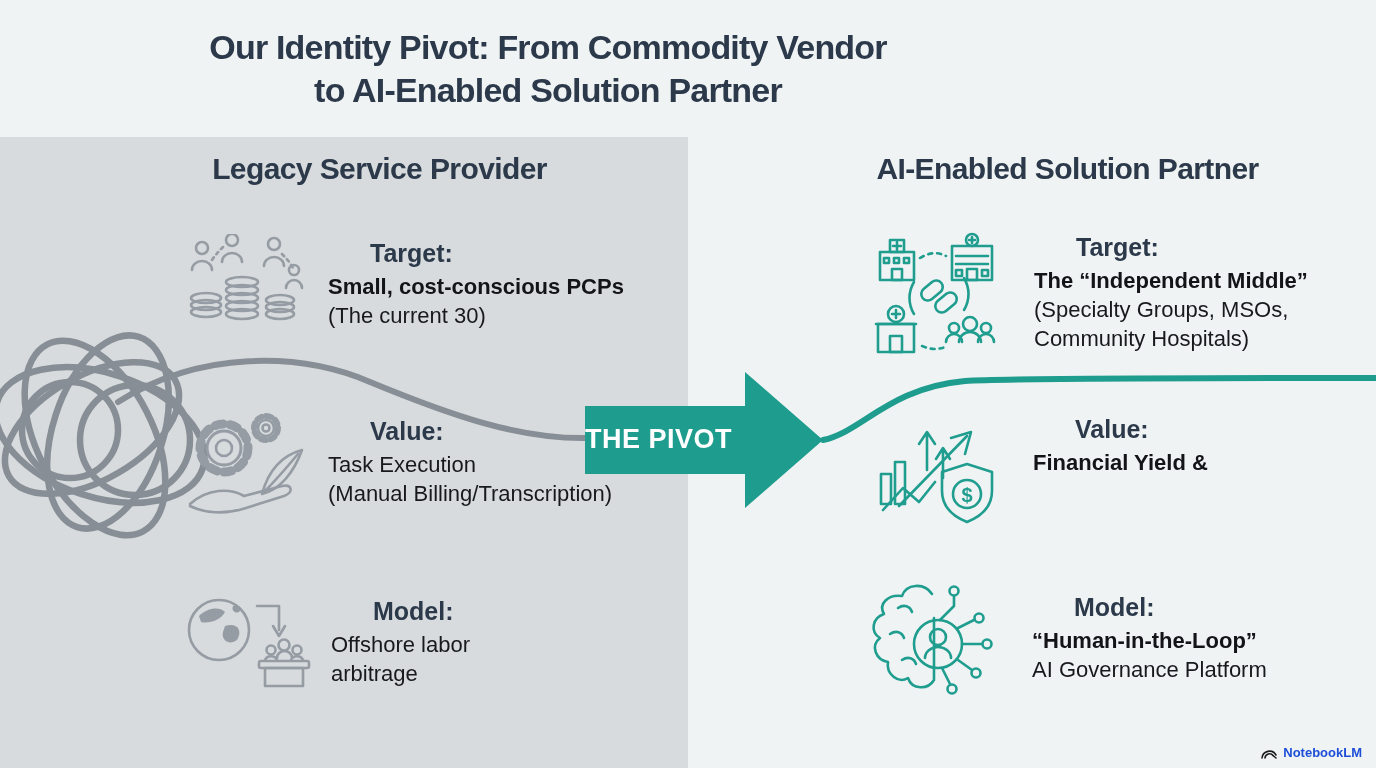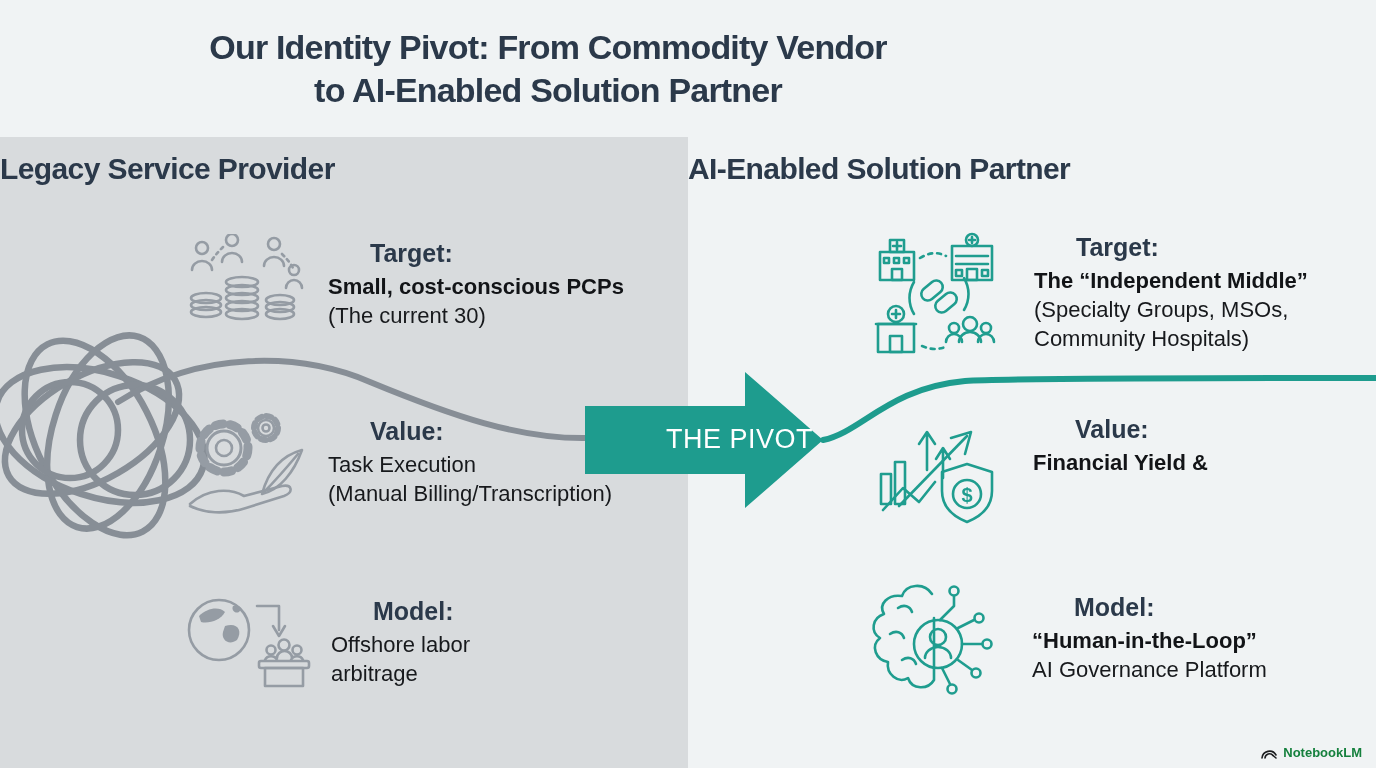--- a/index.html
+++ b/index.html
@@ -19,44 +19,44 @@
   }
 
   .title {
     position:absolute; top:26px; left:0; width:1096px;
     text-align:center; z-index:2;
     font-weight:bold; font-size:34px; line-height:43px;
     color:#2b394a; letter-spacing:-0.8px;
   }
 
   .col-header {
-    position:absolute; top:152px; width:759px; text-align:left; z-index:2;
+    position:absolute; top:152px; width:759px; text-align:center; z-index:2;
     font-weight:bold; font-size:30px; color:#2b394a; letter-spacing:-0.6px;
   }
   .col-header.left  { left:0; }
   .col-header.right { left:688px; }
 
   .overlay { position:absolute; inset:0; z-index:1; pointer-events:none; }
 
   .row { position:absolute; display:flex; align-items:flex-start; z-index:2; }
   .row .txt { display:flex; flex-direction:column; }
   .label { font-weight:bold; font-size:25px; color:#2b394a; line-height:31px; margin-bottom:3px;margin-left:42px; }
   .line  { font-size:22px; line-height:29px; color:#17191c; }
   .line.b { font-weight:bold; color:#121417; }
 
   .pivot-label {
     position:absolute; left:585px; top:424px; width:228px; z-index:3;
-    text-align:right; font-weight:normal; font-size:27px; color:#ffffff;
+    text-align:left; font-weight:bold; font-size:27px; color:#ffffff;
     letter-spacing:0.5px;
   }
 
   .footer-brand {
     position:absolute; right:14px; bottom:8px; z-index:2;
     display:flex; align-items:center; gap:5px;
-    font-size:13px; font-weight:bold; color:#15803d;
+    font-size:13px; font-weight:bold; color:#1d4ed8;
   }
 
   svg { display:block; }
   .g-stroke { stroke:#959ca4; fill:none; stroke-width:2.6; stroke-linecap:round; stroke-linejoin:round; }
   .t-stroke { stroke:#1f9d8f; fill:none; stroke-width:2.6; stroke-linecap:round; stroke-linejoin:round; }
 </style>
 </head>
 <body>
 
 <div class="stage">

